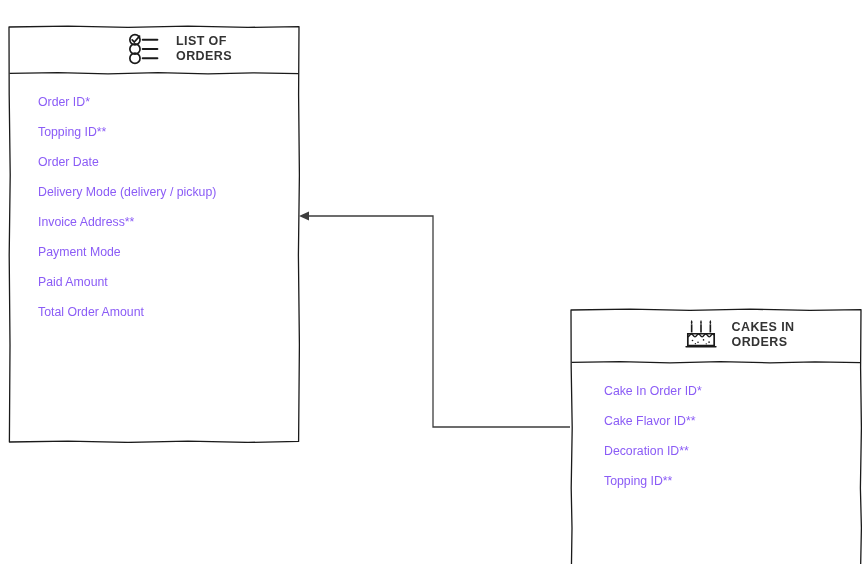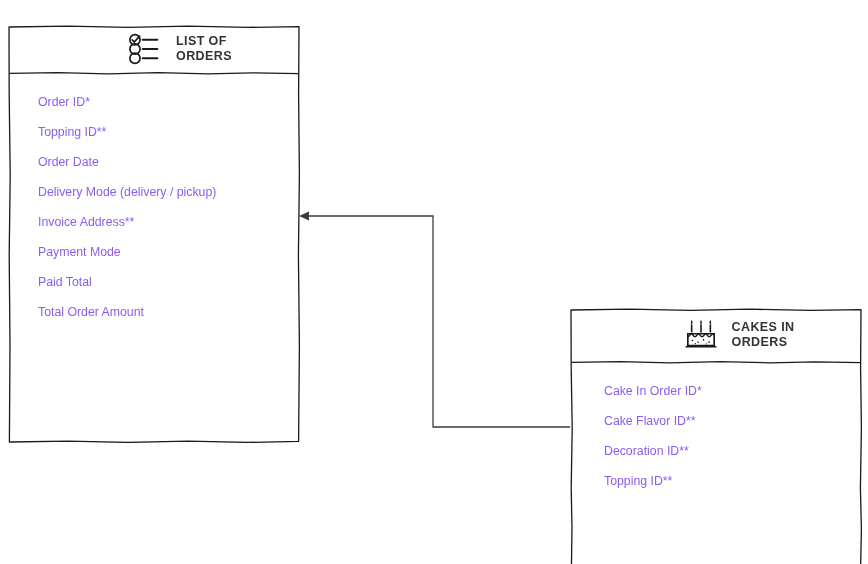--- a/index.html
+++ b/index.html
@@ -143,21 +143,21 @@
 ORDERS</div>
     </div>
 
     <div class="entity-fields">
       <div class="field">Order ID*</div>
       <div class="field">Topping ID**</div>
       <div class="field">Order Date</div>
       <div class="field">Delivery Mode (delivery / pickup)</div>
       <div class="field">Invoice Address**</div>
       <div class="field">Payment Mode</div>
-      <div class="field">Paid Total</div>
+      <div class="field">Paid Amount</div>
       <div class="field">Total Order Amount</div>
     </div>
   </div>
 
   <div class="entity" id="box-cakes">
 
     <svg class="entity-border" viewBox="0 0 292 262" preserveAspectRatio="none">
       <path d="M1,2 L60,1.2 L120,2.4 L180,1.2 L240,2.4 L291,1.6
                L290.6,60 L291.4,120 L290.4,180 L291.4,220 L290.6,260.4
                L240,261.4 L180,260.2 L120,261.4 L60,260.2 L1.4,261

